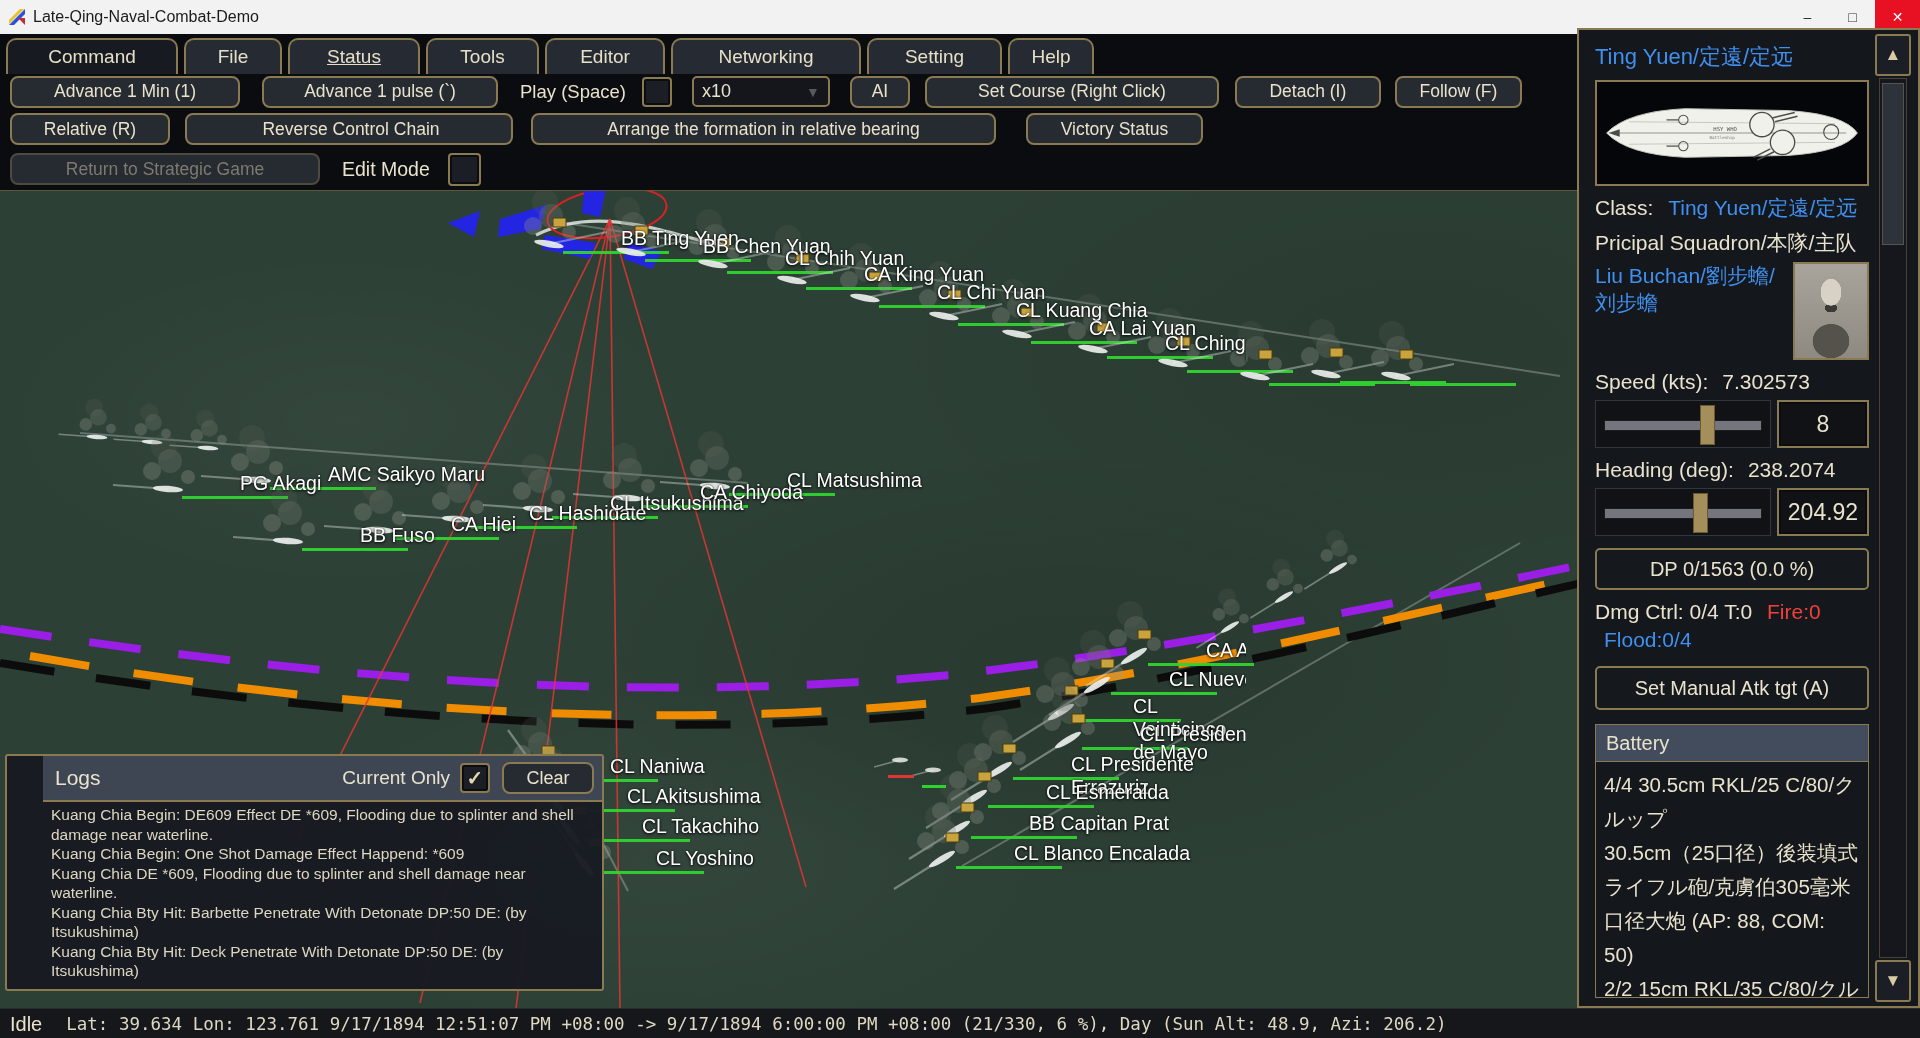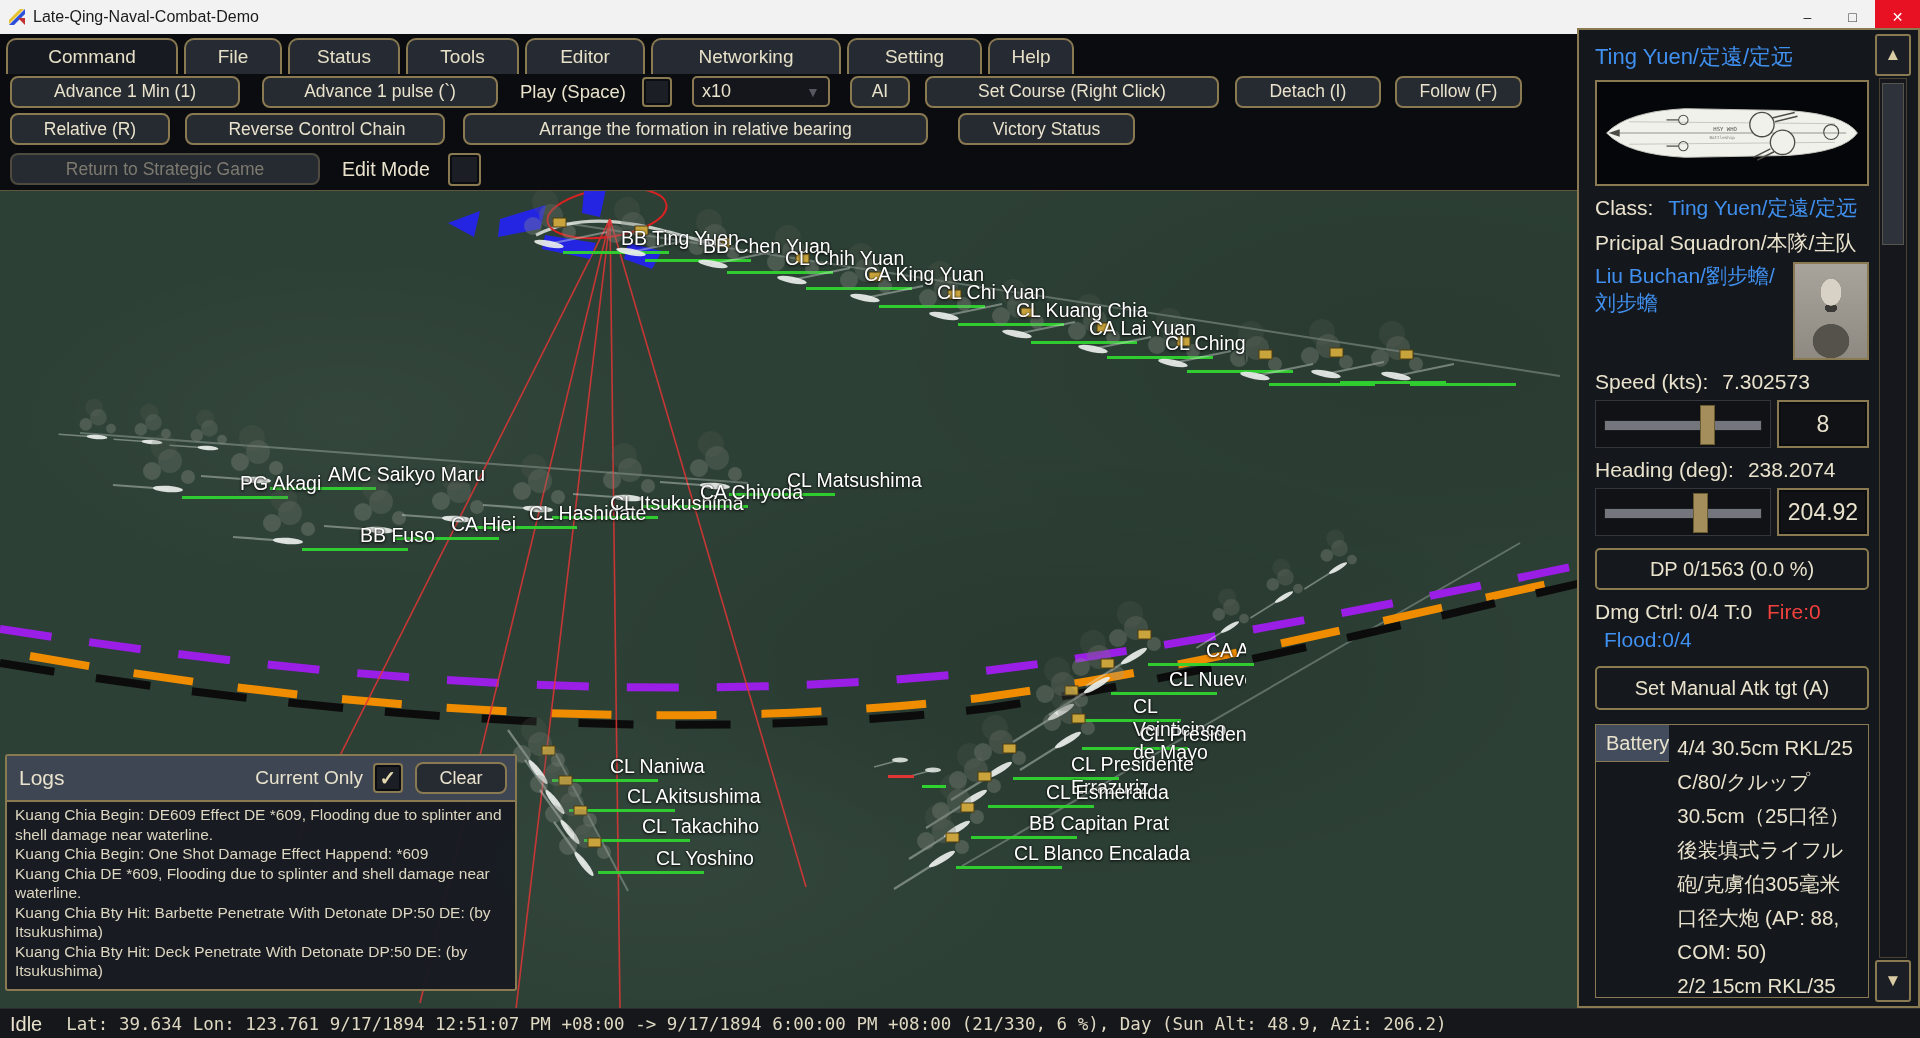--- a/index.html
+++ b/index.html
@@ -38,22 +38,22 @@
     background-color:#2d4035;
     background-image:radial-gradient(ellipse 500px 240px at 22% 28%,rgba(255,255,255,.035),transparent 70%),
       radial-gradient(ellipse 700px 320px at 68% 58%,rgba(0,0,0,.10),transparent 70%),
       radial-gradient(ellipse 560px 260px at 42% 82%,rgba(255,255,255,.03),transparent 70%),
       radial-gradient(ellipse 800px 400px at 90% 20%,rgba(0,0,0,.08),transparent 70%);}
   #scene-svg{position:absolute;left:0;top:0;}
   #label-layer{position:absolute;left:0;top:0;width:1246px;height:818px;overflow:hidden;}
   .ship-label{position:absolute;color:#ffffff;font-size:19.5px;white-space:nowrap;
     text-shadow:0 1px 3px rgba(0,0,0,.9),0 0 2px rgba(0,0,0,.7);line-height:1.18;}
   .ship-label.ghost{opacity:.32;}
-  .logs-panel{position:absolute;left:5px;top:563px;width:512px;box-sizing:border-box;
-    border:2px solid #8a7a52;border-radius:3px;background:rgba(24,27,34,.97);}
+  .logs-panel{position:absolute;left:5px;top:563px;width:599px;box-sizing:border-box;
+    border:2px solid #8a7a52;border-radius:3px;background:rgba(24,27,34,.97);padding-left:36px;}
   .logs-header{height:44px;background:#3e4654;display:flex;align-items:center;padding:0 8px 0 12px;
     border-bottom:2px solid #8a7a52;}
   .logs-title{color:#e9e2cc;font-size:21px;}
   .logs-current{color:#e9e2cc;font-size:19px;margin-left:auto;margin-right:10px;}
   .logs-clear{width:92px;height:32px;font-size:18px;margin-left:12px;}
   .logs-body{padding:3px 8px 6px 8px;min-height:178px;}
   .log-line{color:#ddd6c0;font-size:15.5px;line-height:19.5px;}
   .sidebar{position:absolute;left:1577px;top:28px;width:343px;height:980px;box-sizing:border-box;
     background:#14171c;border:2px solid #8a7a52;display:flex;}
   .sidebar-content{width:274px;margin:8px 0 8px 16px;display:flex;flex-direction:column;overflow:hidden;}
@@ -77,40 +77,40 @@
   .slider-track{position:absolute;left:8px;right:8px;top:19px;height:9px;background:#73777d;
     border:1px solid #1a1c20;}
   .slider-handle{position:absolute;top:4px;width:15px;height:40px;background:#a38e5c;
     border:1px solid #6b5a30;box-sizing:border-box;}
   .slider-value{width:92px;margin-left:6px;background:#101216;border:2px solid #8a7a52;
     box-sizing:border-box;box-shadow:inset 0 0 0 2px #0b0c0f;color:#e9e2cc;font-size:23px;
     display:flex;align-items:center;justify-content:center;}
   .wide-btn{width:100%;height:42px;font-size:20px;margin-top:12px;border-radius:5px;background:#15181d;}
   .damage-line{color:#e9e2cc;font-size:21px;line-height:28px;margin-top:8px;}
   .red{color:#f0413c;}
-  .battery-section{margin-top:14px;flex:1;display:flex;flex-direction:row;border:1px solid #8a7a52;
+  .battery-section{margin-top:14px;flex:1;display:flex;flex-direction:column;border:1px solid #8a7a52;
     overflow:hidden;}
   .battery-header{height:36px;background:#434c5c;color:#e9e2cc;font-size:20px;display:flex;
     align-items:center;padding-left:10px;flex:none;border-bottom:1px solid #8a7a52;}
   .battery-body{flex:1;background:#14171c;padding:6px 8px;overflow:hidden;}
   .battery-line{color:#e9e2cc;font-size:20.5px;line-height:34px;}
   .sidebar-scroll{width:38px;margin:4px 6px 4px auto;display:flex;flex-direction:column;align-items:center;}
   .scroll-btn{width:36px;height:42px;background:#1b1e24;border:2px solid #8a7a52;border-radius:3px;
     box-sizing:border-box;display:flex;align-items:center;justify-content:center;color:#d9cba4;
     font-size:17px;flex:none;}
   .scroll-track{flex:1;width:26px;background:#15171c;border:1px solid #4a4334;margin:2px 0;
     position:relative;}
   .scroll-thumb{position:absolute;left:2px;top:4px;width:20px;height:160px;background:#2e323a;
     border:1px solid #55534a;}
   .statusbar{position:absolute;left:0;top:1008px;width:1920px;height:30px;background:#16171b;
     border-top:1px solid #2c2c2c;display:flex;align-items:center;}
   .status-state{color:#e9e2cc;font-size:20px;margin-left:10px;}
   .status-info{color:#ded8c2;font-size:17.5px;margin-left:24px;font-family:"DejaVu Sans Mono",monospace;
     white-space:nowrap;}
-  .w-cmd{width:172px;} .w-file{width:98px;} .w-status{width:112px;} .w-tools{width:113px;}
+  .w-cmd{width:172px;} .w-file{width:98px;} .w-status{width:132px;text-decoration:underline;} .w-tools{width:113px;}
   .w-editor{width:120px;} .w-net{width:190px;} .w-setting{width:135px;} .w-help{width:86px;}
 </style>
 </head>
 <body>
 
 <div class="titlebar">
   <svg class="app-icon" viewBox="0 0 18 18">
     <polygon points="1,17 17,1 17,6 6,17" fill="#2b4fd8"></polygon>
     <polygon points="1,12 12,1 16,1 1,16" fill="#e8c22a"></polygon>
     <polygon points="10,10 17,10 17,17" fill="#c03030"></polygon>
@@ -144,21 +144,21 @@
     <span class="caret">▼</span>
   </div>
   <div class="btn" style="width:60px;margin-left:20px;">AI</div>
   <div class="btn" style="width:294px;margin-left:15px;">Set Course (Right Click)</div>
   <div class="btn" style="width:146px;margin-left:16px;">Detach (I)</div>
   <div class="btn" style="width:127px;margin-left:14px;">Follow (F)</div>
 </div>
 
 <div class="toolrow row2">
   <div class="btn" style="width:160px;margin-left:10px;">Relative (R)</div>
-  <div class="btn" style="width:260px;margin-left:15px;padding-left:14px;">Reverse Control Chain</div>
+  <div class="btn" style="width:328px;margin-left:15px;padding-left:14px;">Reverse Control Chain</div>
   <div class="btn" style="width:465px;margin-left:18px;">Arrange the formation in relative bearing</div>
   <div class="btn" style="width:177px;margin-left:30px;">Victory Status</div>
 </div>
 
 <div class="toolrow row3">
   <div class="btn disabled" style="width:310px;margin-left:10px;">Return to Strategic Game</div>
   <span class="tool-label" style="margin-left:22px;font-size:19.5px;">Edit Mode</span>
   <div class="checkbox" style="margin-left:18px;width:33px;height:33px;"></div>
 </div>
 

